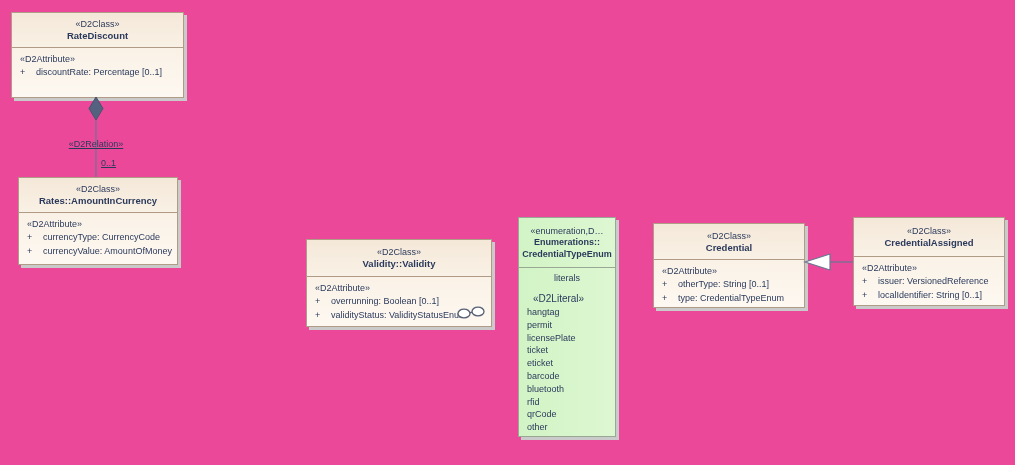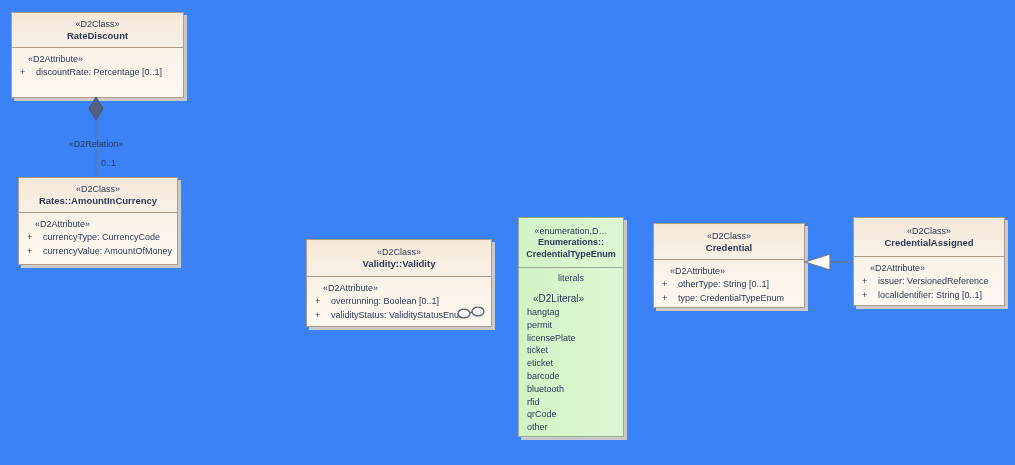--- a/index.html
+++ b/index.html
@@ -1,53 +1,53 @@
 <!DOCTYPE html>
 <html><head>
 <meta charset="utf-8">
 <style>
   html,body { margin:0; padding:0; background:#ffffff; }
   .canvas {
-    position:relative; width:1015px; height:465px; background:#3b82f6;
+    position:relative; width:1015px; height:465px; background:#ec4899;
     font-family:"Liberation Sans", sans-serif; color:#2b3a5c; overflow:hidden;
   }
   .uml-class {
     position:absolute; box-sizing:border-box;
     background:linear-gradient(180deg,#f4e8d8 0%,#faf2e7 45%,#fdf8f1 100%);
     border:1px solid #b09c86;
     box-shadow:3px 3px 0 #cacaca;
   }
   .uml-class .hdr {
     display:flex; flex-direction:column; justify-content:center; align-items:center;
     border-bottom:1px solid #b09c86; box-sizing:border-box;
   }
   .stereo { font-size:9px; line-height:12px; white-space:nowrap; }
   .cname  { font-size:9.5px; font-weight:bold; line-height:12px; white-space:nowrap; }
   .cbody  { padding-top:5px; font-size:9px; }
-  .attr-stereo { padding-left:16px; line-height:13px; white-space:nowrap; }
+  .attr-stereo { padding-left:8px; line-height:13px; white-space:nowrap; }
   .attr-row { position:relative; padding-left:24px; line-height:13.5px; white-space:nowrap; }
   .vis { position:absolute; left:8px; }
 
   .uml-enum {
     position:absolute; box-sizing:border-box;
     background:linear-gradient(90deg,#d2f4c5 0%,#ddf7d2 100%);
     border:1px solid #98a894;
     box-shadow:3px 3px 0 #cacaca;
   }
   .uml-enum .hdr {
     display:flex; flex-direction:column; justify-content:center; align-items:center;
     border-bottom:1px solid #98a894; box-sizing:border-box; height:50px;
   }
   .ename { font-size:9px; font-weight:bold; line-height:11.5px; white-space:nowrap; }
   .enum-section-label { font-size:9px; text-align:center; margin-top:4px; line-height:12px; }
   .enum-lit-stereo { font-size:10px; padding-left:14px; margin-top:9px; line-height:12px; white-space:nowrap; }
   .enum-list { margin-top:1px; }
   .enum-list div { font-size:9px; padding-left:8px; line-height:12.8px; white-space:nowrap; }
 
-  .conn-label { position:absolute; font-size:9px; line-height:11px; white-space:nowrap; }
+  .conn-label { position:absolute; font-size:9px; line-height:11px; white-space:nowrap;text-decoration:underline; }
   svg { position:absolute; overflow:visible; }
 </style>
 </head>
 <body>
 
 <div class="canvas">
 
   <div class="uml-class" style="left:11px; top:12px; width:173px; height:86px;">
     <div class="hdr" style="height:35px;">
       <div class="stereo">«D2Class»</div>
@@ -105,21 +105,21 @@
       </div>
     </div>
   </div>
 
   <svg style="left:454px; top:303px; z-index:5;" width="34" height="18" viewBox="0 0 34 18">
     <ellipse cx="10" cy="10.5" rx="6" ry="4.4" fill="#ffffff" stroke="#566074" stroke-width="1.3"></ellipse>
     <ellipse cx="24" cy="8.5" rx="6" ry="4.4" fill="#ffffff" stroke="#566074" stroke-width="1.3"></ellipse>
     <line x1="15.6" y1="9.8" x2="18.4" y2="9.2" stroke="#566074" stroke-width="1.3"></line>
   </svg>
 
-  <div class="uml-enum" style="left:518px; top:217px; width:106px; height:220px;">
+  <div class="uml-enum" style="left:518px; top:217px; width:98px; height:220px;">
     <div class="hdr">
       <div class="stereo">«enumeration,D…</div>
       <div class="ename">Enumerations::</div>
       <div class="ename">CredentialTypeEnum</div>
     </div>
     <div class="enum-section-label">literals</div>
     <div class="enum-lit-stereo">«D2Literal»</div>
     <div class="enum-list">
       <div>hangtag</div>
       <div>permit</div>

